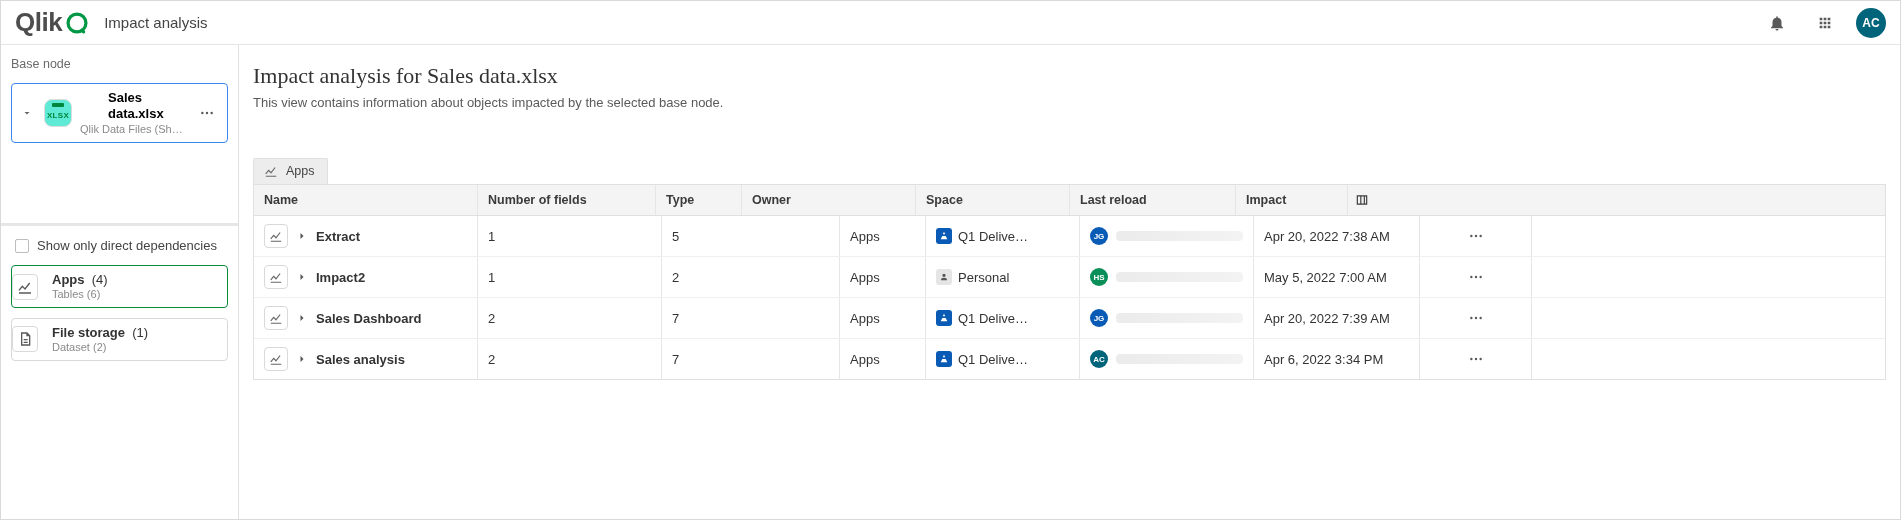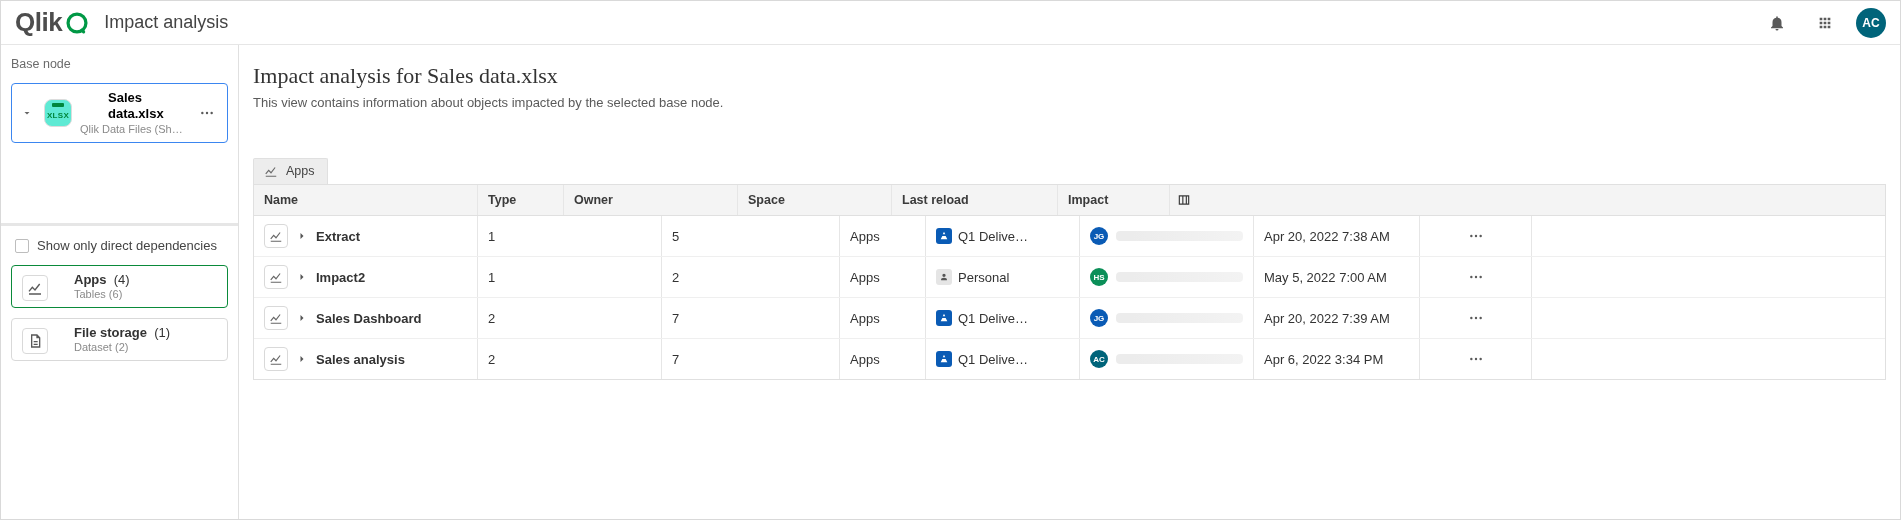--- a/index.html
+++ b/index.html
@@ -4,21 +4,21 @@
 <style>
   * { box-sizing: border-box; }
   html, body { margin:0; padding:0; font-family: -apple-system, BlinkMacSystemFont, "Segoe UI", Arial, sans-serif; font-size:13px; color:#232323; background:#fff; }
   .app { width:1901px; height:520px; border:1px solid #d9d9d9; display:flex; flex-direction:column; overflow:hidden; }
 
   
   .topbar { height:44px; border-bottom:1px solid #e6e6e6; display:flex; align-items:center; padding:0 14px; gap:14px; }
   .logo { display:flex; align-items:center; gap:2px; }
   .logo-text { font-size:26px; font-weight:700; letter-spacing:-0.5px; color:#4d4d4d; }
   .logo-q { width:26px; height:26px; }
-  .topbar-title { font-size:18px; color:#444; }
+  .topbar-title { font-size:15px; color:#444; }
   .topbar-spacer { flex:1; }
   .topbar-icon { width:34px; height:34px; display:flex; align-items:center; justify-content:center; border-radius:4px; color:#595959; }
   .avatar { width:30px; height:30px; border-radius:50%; background:#00647a; color:#fff; font-size:12px; font-weight:600; display:flex; align-items:center; justify-content:center; }
 
   
   .body { flex:1; display:flex; min-height:0; }
   .sidebar { width:238px; border-right:1px solid #e0e0e0; display:flex; flex-direction:column; }
   .side-top { padding:12px 10px 0 10px; }
   .side-label { font-size:12.5px; color:#6b6b6b; margin-bottom:12px; }
   .base-card { border:1.5px solid #3b86f0; border-radius:4px; padding:6px 8px 6px 6px; display:flex; align-items:center; gap:8px; }
@@ -29,21 +29,21 @@
   .base-texts { display:flex; flex-direction:column; line-height:1.25; min-width:0; flex:1; }
   .base-title { font-size:13px; font-weight:600; color:#000000;margin-left:28px; }
   .base-sub { font-size:11px; color:#8a8a8a; white-space:nowrap; overflow:hidden; text-overflow:ellipsis; }
   .more-dots { width:24px; height:24px; display:flex; align-items:center; justify-content:center; color:#595959; }
 
   .side-divider { height:3px; background:#e6e6e6; margin-top:80px; }
 
   .side-bottom { padding:10px 10px; display:flex; flex-direction:column; gap:10px; }
   .chk-row { display:flex; align-items:center; gap:8px; padding:2px 4px; color:#444; }
   .chk { width:14px; height:14px; border:1px solid #bdbdbd; border-radius:2px; background:#fff; }
-  .pill { display:flex; align-items:flex-end; gap:26px; border:1px solid #d9d9d9; border-radius:4px; padding:6px 10px; }
+  .pill { display:flex; align-items:center; gap:14px; border:1px solid #d9d9d9; border-radius:4px; padding:6px 0; }
   .pill.selected { border:1.5px solid #0a8a3a; }
   .pill .icon { width:26px; height:26px; border:1px solid #d9d9d9; border-radius:4px; display:flex; align-items:center; justify-content:center; color:#595959; }
   .pill .texts { display:flex; flex-direction:column; line-height:1.2; }
   .pill .t1 { font-size:13px; color:#333; }
   .pill .t1 b { font-weight:600; }
   .pill .t2 { font-size:11px; color:#8a8a8a; }
 
   
   .main { flex:1; padding:18px 14px 0 14px; display:flex; flex-direction:column; min-width:0; }
   .page-title { font-family: Georgia, "Times New Roman", serif; font-size:22px; color:#333; margin-bottom:6px; }
@@ -191,20 +191,21 @@
                 <path fill="none" stroke="currentColor" stroke-width="2" d="M3 17l5-6 4 4 7-9M3 21h18"></path>
               </svg>
           </span>
           <span>Apps</span>
         </div>
       </div>
 
       <div class="grid">
         <div class="ghead">
           <div class="gh col-name">Name</div>
+          <div class="gh col-fields">Number of fields</div>
           <div class="gh col-type">Type</div>
           <div class="gh col-owner">Owner</div>
           <div class="gh col-space">Space</div>
           <div class="gh col-reload">Last reload</div>
           <div class="gh col-actions">Impact</div>
           <div class="gh col-picker">
             <svg width="14" height="14" viewBox="0 0 24 24">
                 <path fill="none" stroke="currentColor" stroke-width="2" d="M4 5h16v14H4zM10 5v14M16 5v14"></path>
               </svg>
           </div>

